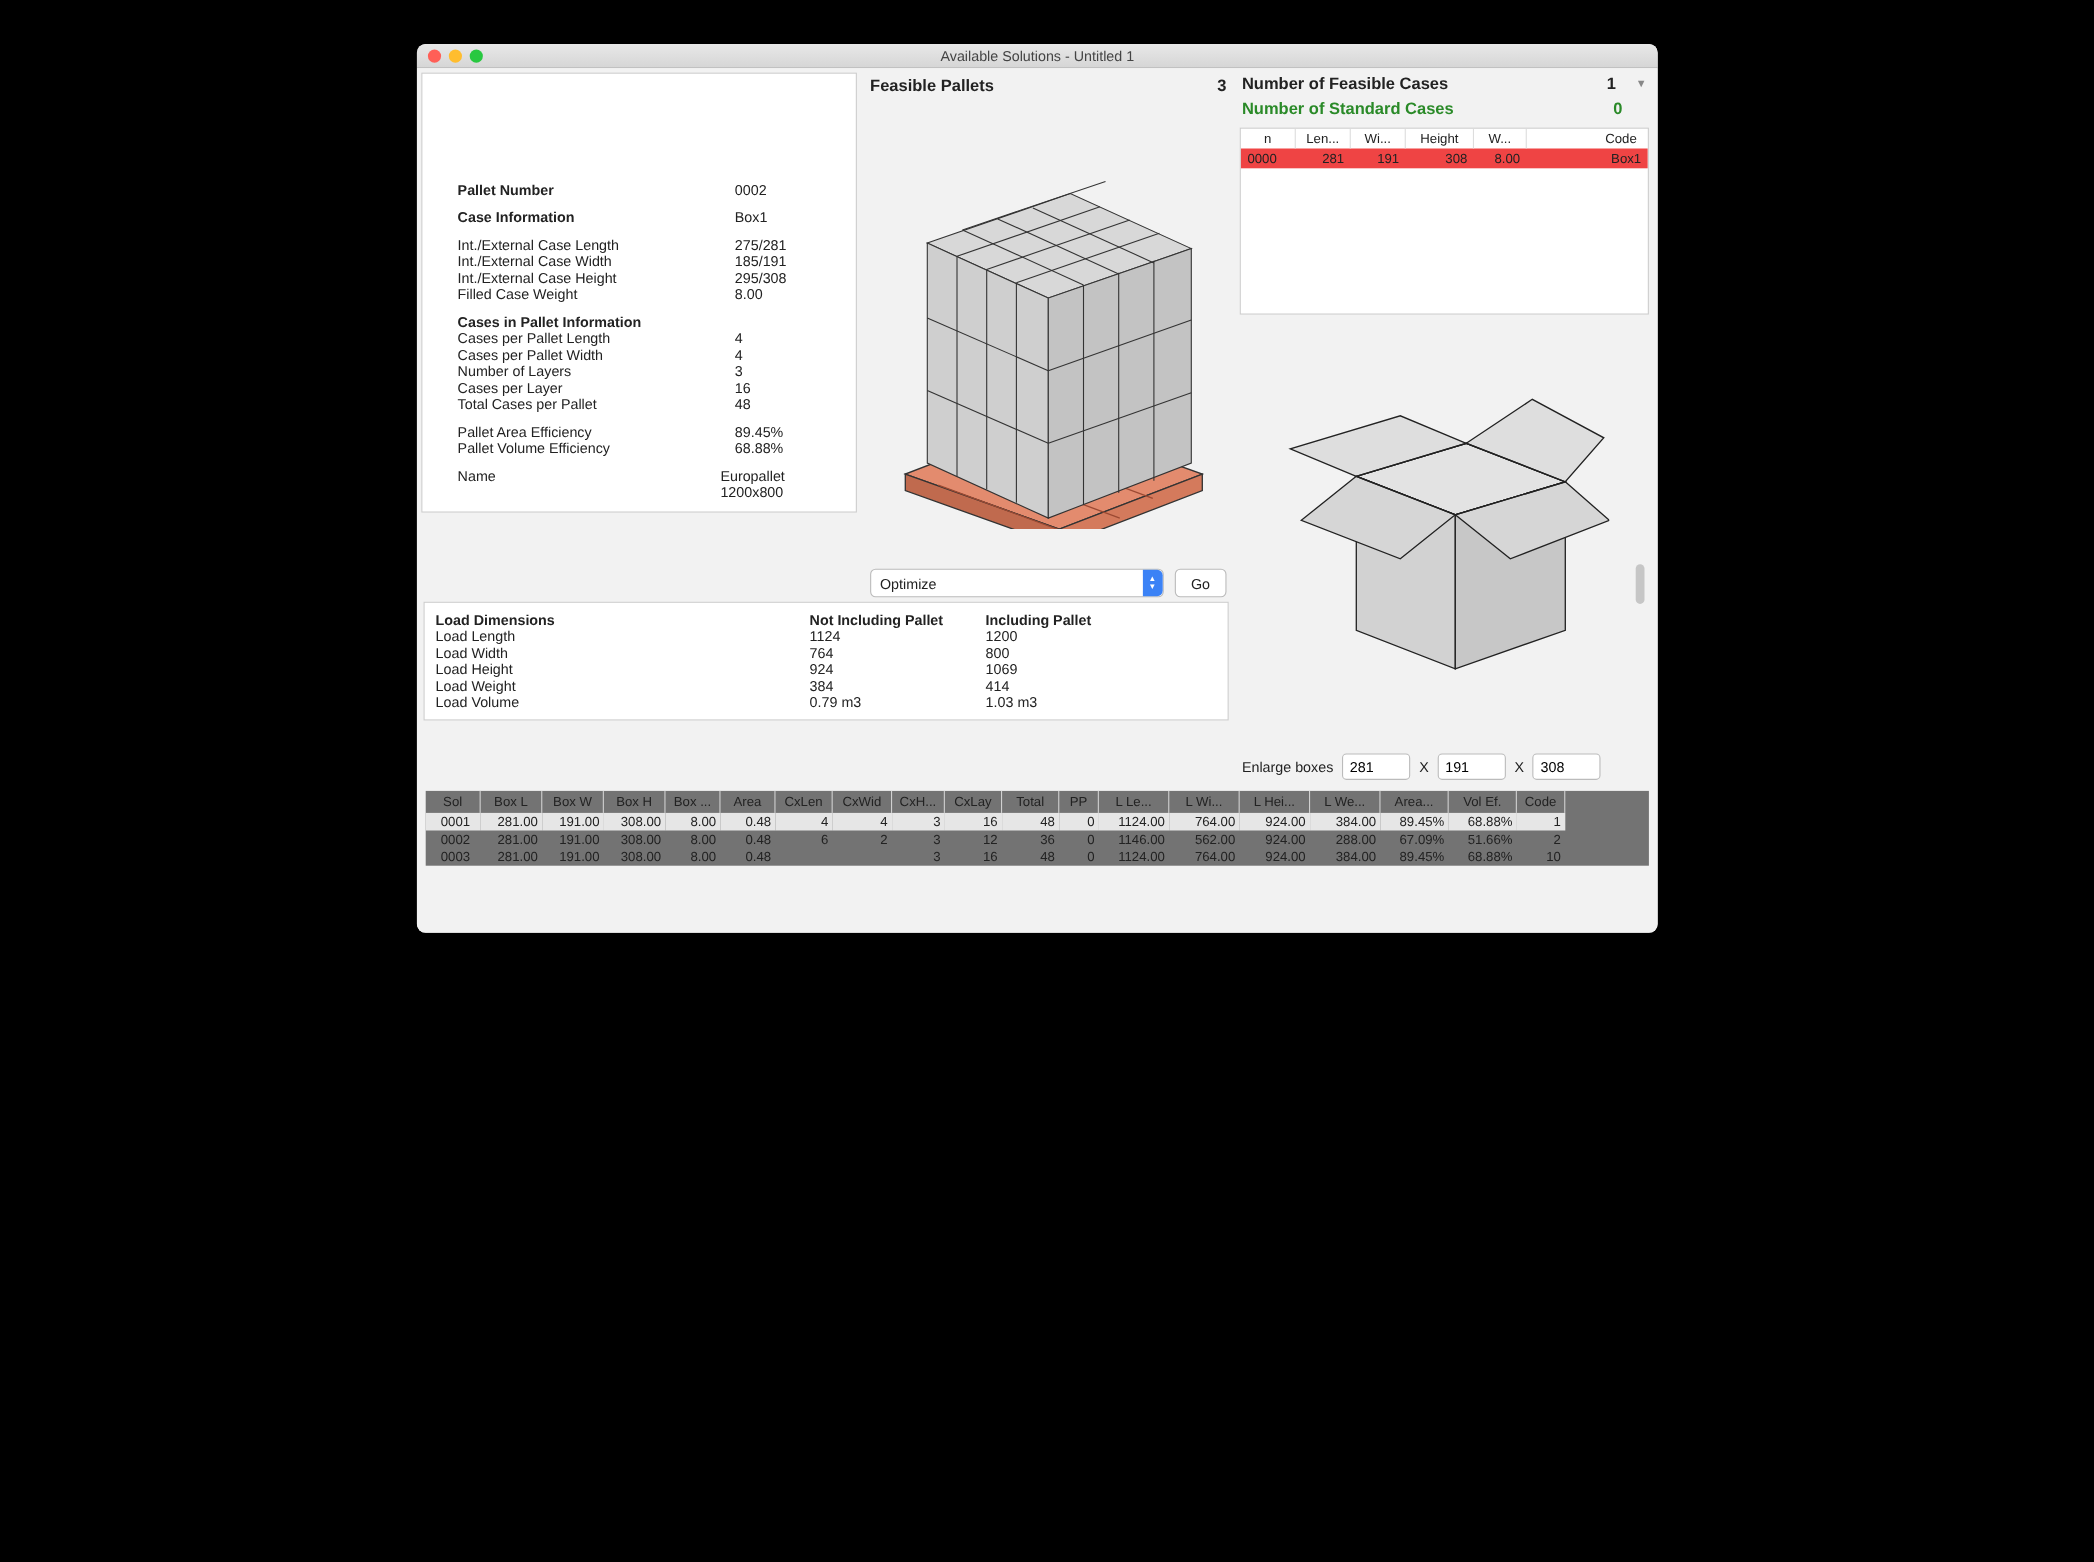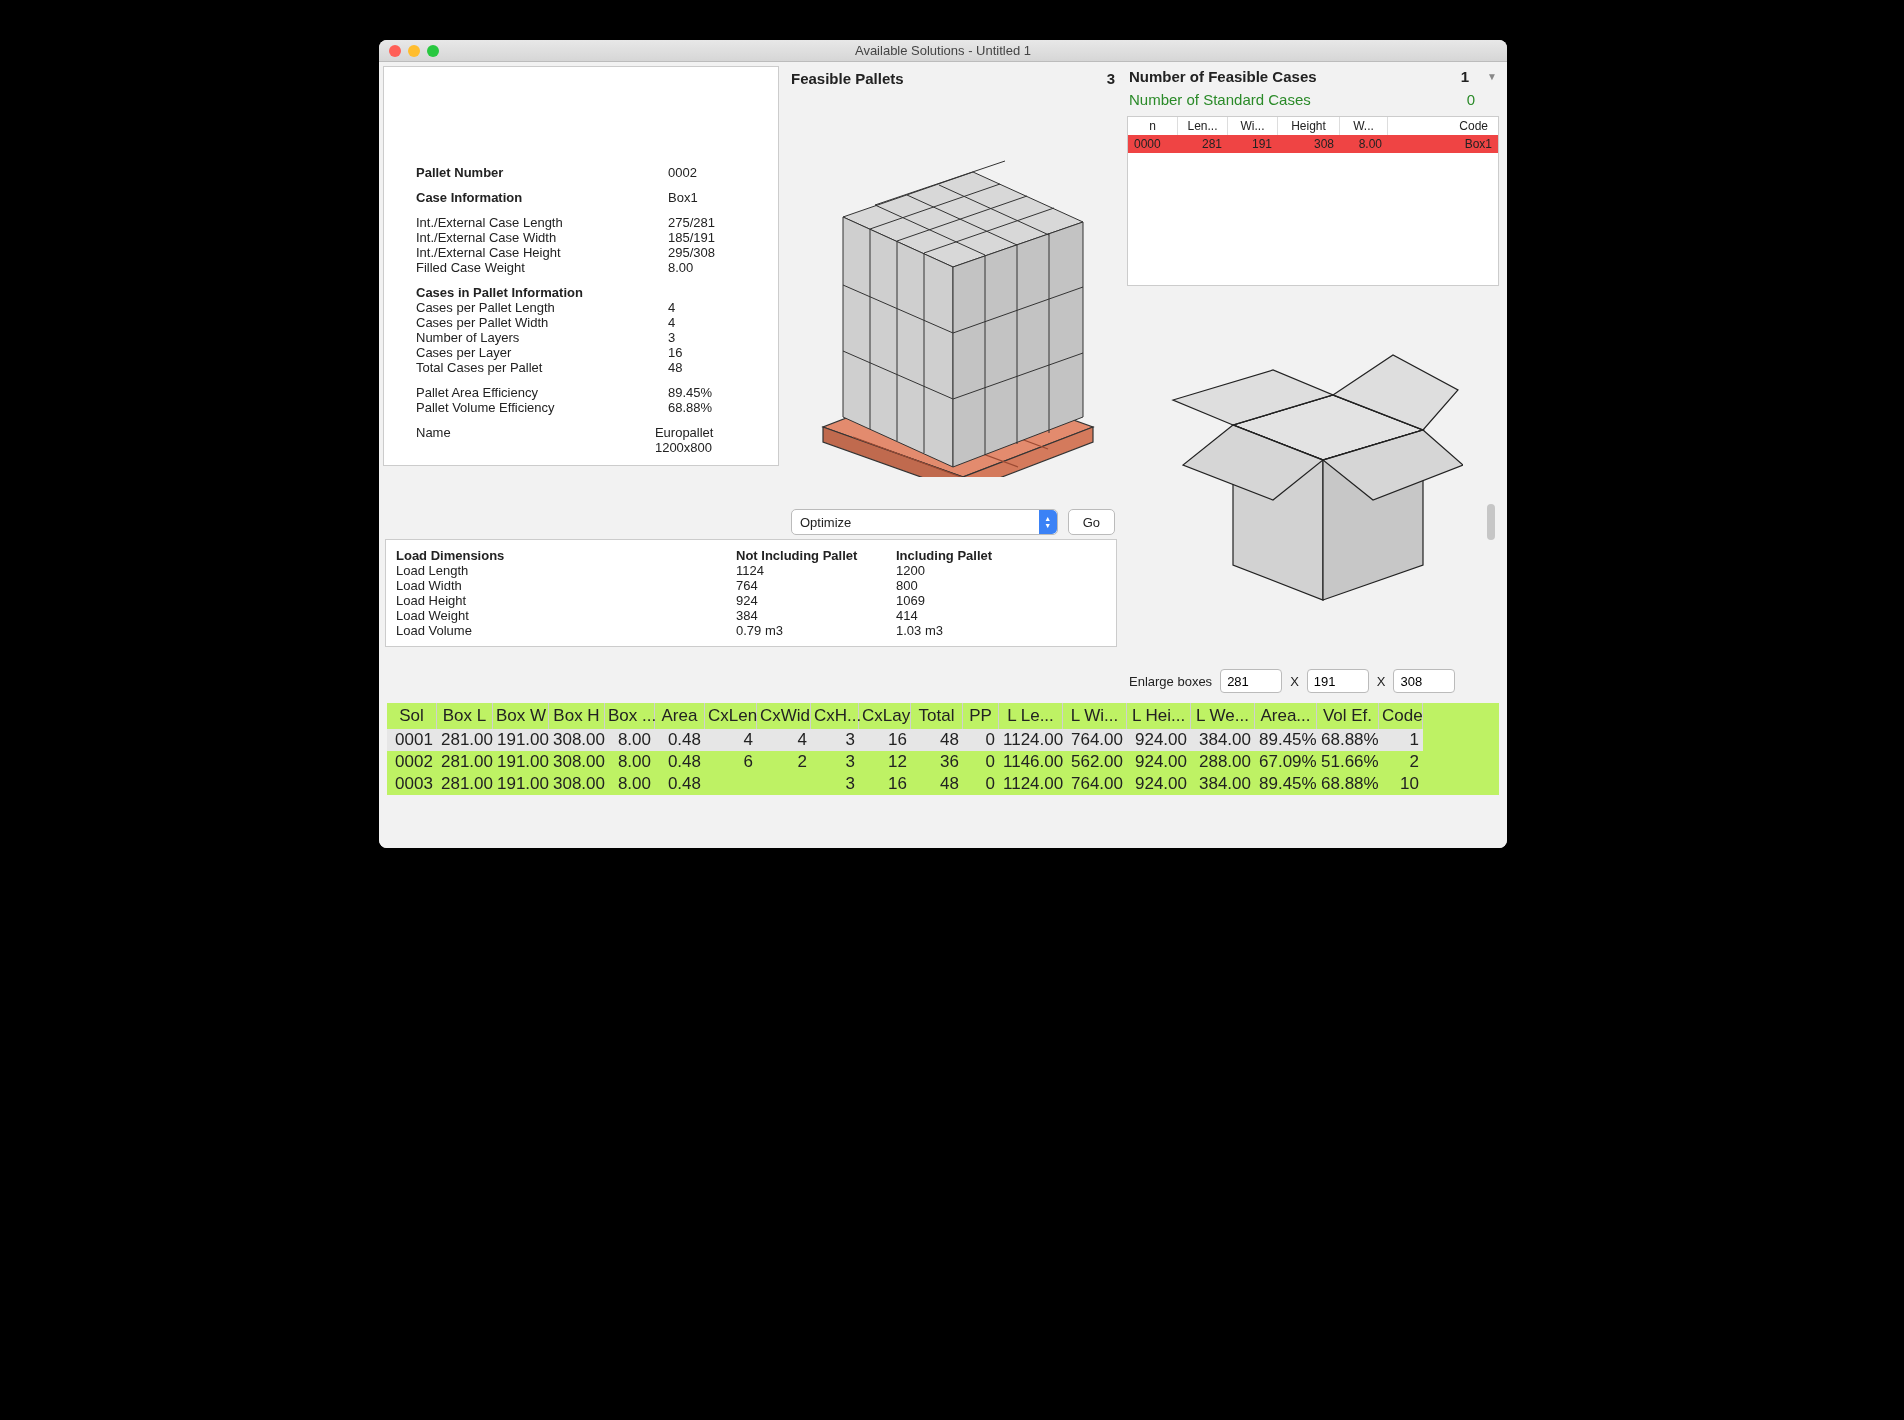--- a/index.html
+++ b/index.html
@@ -122,21 +122,21 @@
     grid-column: 3; grid-row: 1;
     padding: 4px 8px 4px 4px;
     display: flex; flex-direction: column;
     gap: 4px;
     position: relative;
   }
   .right-header-row {
     display: flex; justify-content: space-between; align-items: center;
     font-weight: bold; font-size: 15px; padding: 2px 2px;
   }
-  .right-header2 { color: #2a8a28; font-weight: normal; font-size: 15px; display: flex; justify-content: space-between; padding: 0 2px 4px 2px;}
+  .right-header2 { color: #2a8a28; font-weight: bold; font-size: 15px; display: flex; justify-content: space-between; padding: 0 2px 4px 2px;}
   .tri { color: #888; font-size: 10px; }
   .case-table {
     background: #fff; border: 1px solid #ccc;
     height: 170px; overflow: hidden;
   }
   .case-table .hdr, .case-table .row {
     display: grid;
     grid-template-columns: 50px 50px 50px 62px 48px 1fr;
     font-size: 12px;
   }
@@ -170,22 +170,22 @@
 
   
   .sol-table {
     grid-column: 1 / span 3;
     padding: 4px 8px 8px 8px;
   }
   .sol-grid {
     width: 100%;
     display: grid;
     grid-template-columns: 50px 56px 56px 56px 50px 50px 52px 54px 48px 52px 52px 36px 64px 64px 64px 64px 62px 62px 44px;
-    font-size: 17px;
-    background: #bef264;
+    font-size: 12px;
+    background: #737373;
   }
   .sol-grid .hcell {
     padding: 3px 3px; text-align: center;
     border-right: 1px solid #d0d0d0;
     white-space: nowrap;
   }
   .sol-grid .hcell:last-of-type { border-right: none; }
   .sol-grid .cell {
     padding: 1px 4px; text-align: right;
   }

